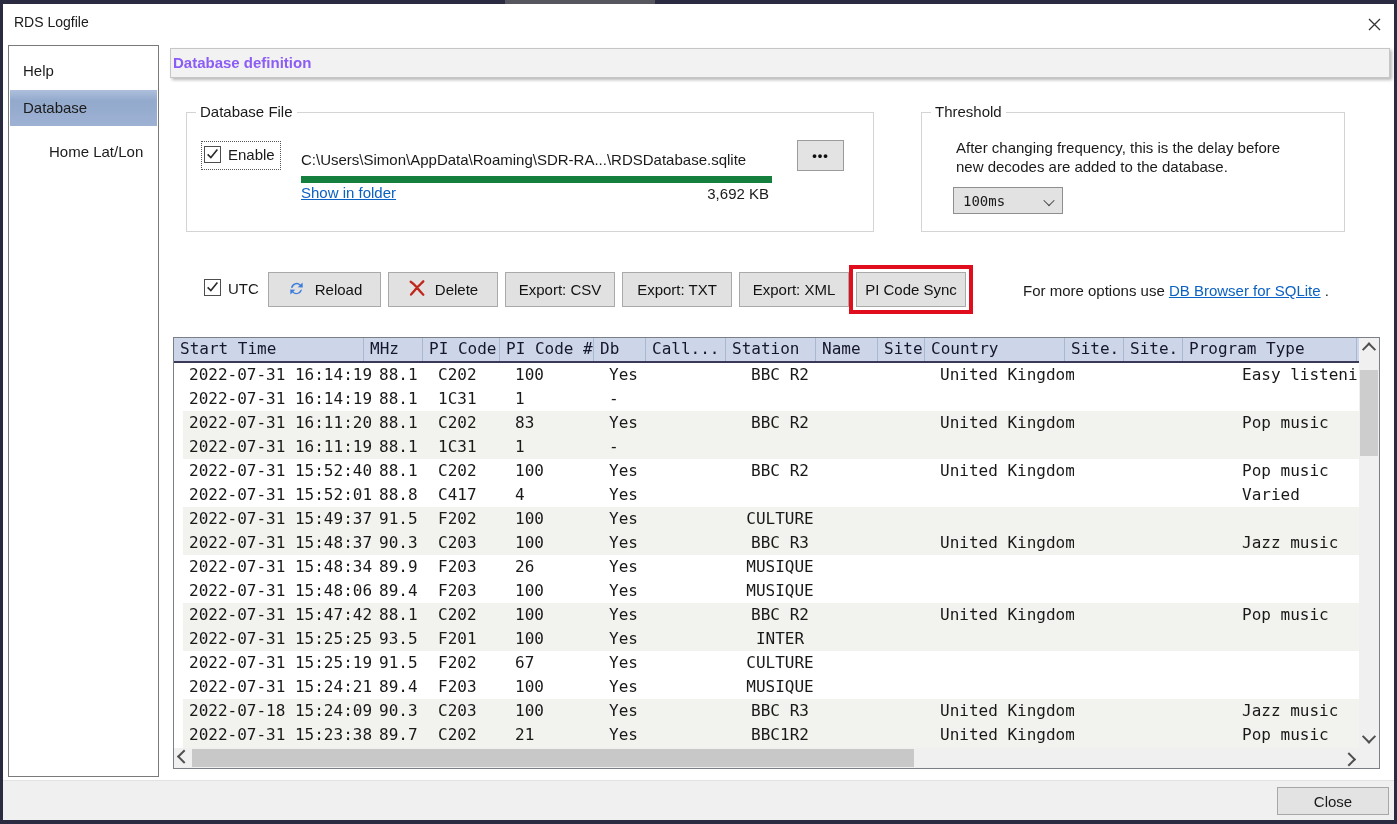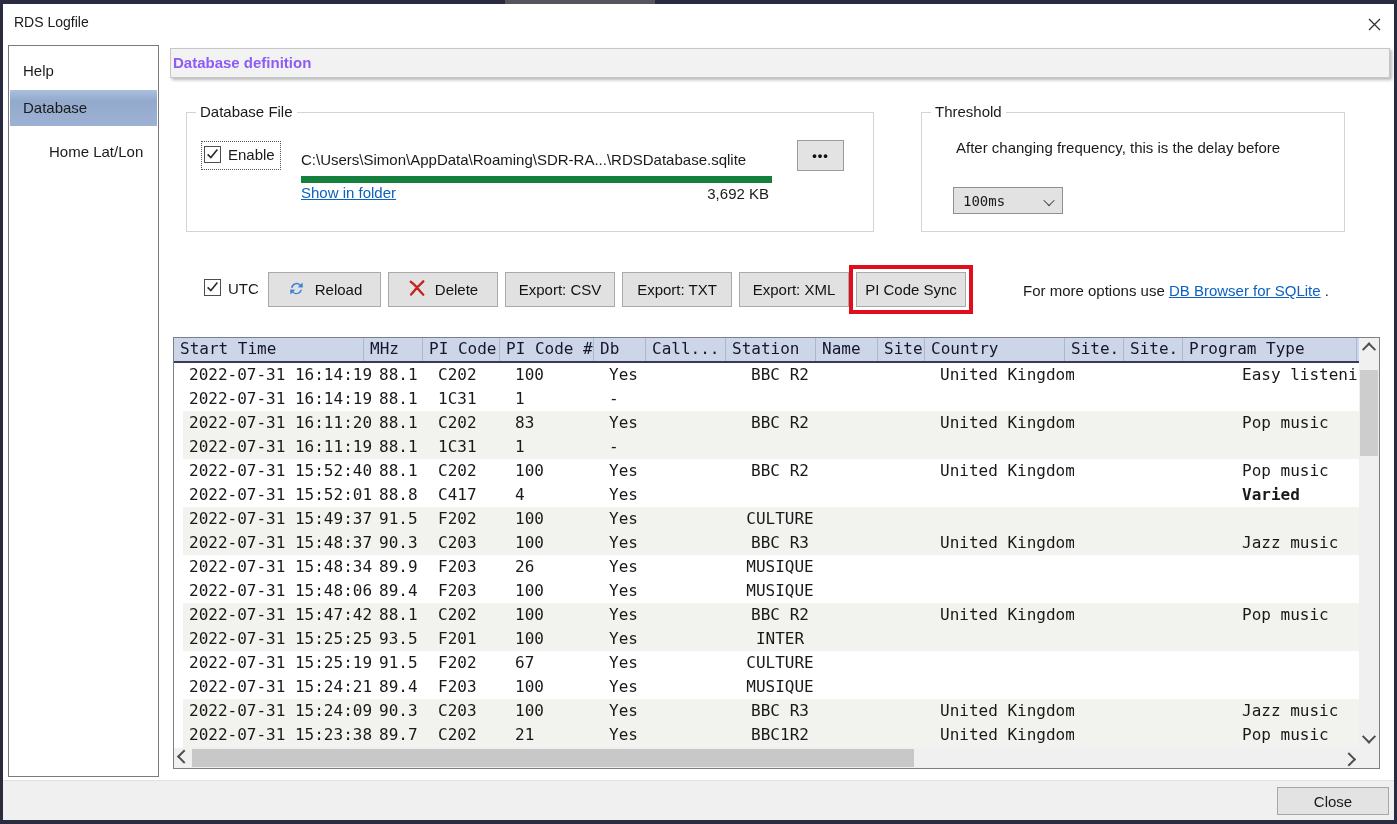--- a/index.html
+++ b/index.html
@@ -145,20 +145,21 @@
   <span class="enable-label">Enable</span>
   <div class="path-field">C:\Users\Simon\AppData\Roaming\SDR-RA...\RDSDatabase.sqlite</div>
   <div class="browse-btn">•••</div>
   <a class="link showfolder">Show in folder</a>
   <span class="dbsize">3,692 KB</span>
 </div>
 
 <div class="abs groupbox gb-th">
   <span class="legend">Threshold</span>
   <span class="th-line" style="top:26px;">After changing frequency, this is the delay before</span>
+  <span class="th-line" style="top:45px;">new decodes are added to the database.</span>
   <div class="combo">
     <span class="val">100ms</span>
     <span class="chev-wrap"><span class="chev chev-down chev-sm"></span></span>
   </div>
 </div>
 
 <span class="cbox abs utc-box">
   <span>
     <svg width="13" height="13" viewBox="0 0 16 16">
         <polyline points="2,9 6,13 14,3" stroke="#2b2b2b" stroke-width="2" fill="none"></polyline>
@@ -294,21 +295,21 @@
         <div class="tcell c2" style="width: 77px; text-align: left;">C417</div>
         <div class="tcell c3" style="width: 94px; text-align: left;">4</div>
         <div class="tcell c4" style="width: 52px; text-align: left;">Yes</div>
         <div class="tcell c5" style="width: 80px; text-align: left;"></div>
         <div class="tcell c6" style="width: 90px; text-align: center;"></div>
         <div class="tcell c7" style="width: 62px; text-align: left;"></div>
         <div class="tcell c8" style="width: 47px; text-align: left;"></div>
         <div class="tcell c9" style="width: 140px; text-align: left;"></div>
         <div class="tcell c10" style="width: 59px; text-align: left;"></div>
         <div class="tcell c11" style="width: 59px; text-align: left;"></div>
-        <div class="tcell c12" style="width: 174px; text-align: left; font-weight: bold;">Varied</div>
+        <div class="tcell c12" style="width: 174px; text-align: left;">Varied</div>
       </div>
       <div class="trow alt">
         <div class="tcell c0" style="width: 190px; text-align: left;">2022-07-31 15:49:37</div>
         <div class="tcell c1" style="width: 59px; text-align: left;">91.5</div>
         <div class="tcell c2" style="width: 77px; text-align: left;">F202</div>
         <div class="tcell c3" style="width: 94px; text-align: left;">100</div>
         <div class="tcell c4" style="width: 52px; text-align: left;">Yes</div>
         <div class="tcell c5" style="width: 80px; text-align: left;"></div>
         <div class="tcell c6" style="width: 90px; text-align: center;">CULTURE</div>
         <div class="tcell c7" style="width: 62px; text-align: left;"></div>
@@ -417,21 +418,21 @@
         <div class="tcell c5" style="width: 80px; text-align: left;"></div>
         <div class="tcell c6" style="width: 90px; text-align: center;">MUSIQUE</div>
         <div class="tcell c7" style="width: 62px; text-align: left;"></div>
         <div class="tcell c8" style="width: 47px; text-align: left;"></div>
         <div class="tcell c9" style="width: 140px; text-align: left;"></div>
         <div class="tcell c10" style="width: 59px; text-align: left;"></div>
         <div class="tcell c11" style="width: 59px; text-align: left;"></div>
         <div class="tcell c12" style="width: 174px; text-align: left;"></div>
       </div>
       <div class="trow alt">
-        <div class="tcell c0" style="width: 190px; text-align: left;">2022-07-31 15:24:09</div>
+        <div class="tcell c0" style="width: 190px; text-align: left;">2022-07-18 15:24:09</div>
         <div class="tcell c1" style="width: 59px; text-align: left;">90.3</div>
         <div class="tcell c2" style="width: 77px; text-align: left;">C203</div>
         <div class="tcell c3" style="width: 94px; text-align: left;">100</div>
         <div class="tcell c4" style="width: 52px; text-align: left;">Yes</div>
         <div class="tcell c5" style="width: 80px; text-align: left;"></div>
         <div class="tcell c6" style="width: 90px; text-align: center;">BBC R3</div>
         <div class="tcell c7" style="width: 62px; text-align: left;"></div>
         <div class="tcell c8" style="width: 47px; text-align: left;"></div>
         <div class="tcell c9" style="width: 140px; text-align: left;">United Kingdom</div>
         <div class="tcell c10" style="width: 59px; text-align: left;"></div>

